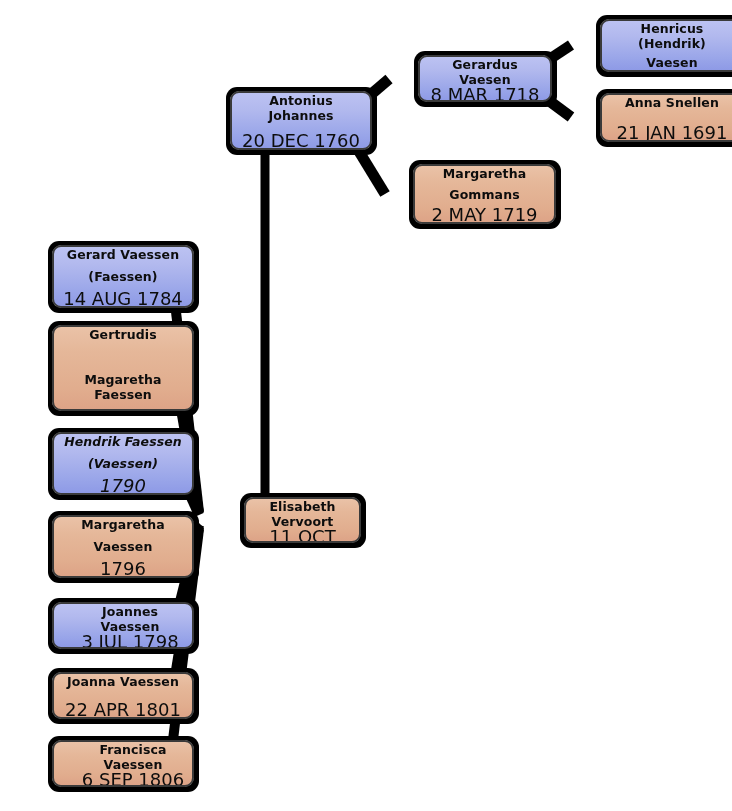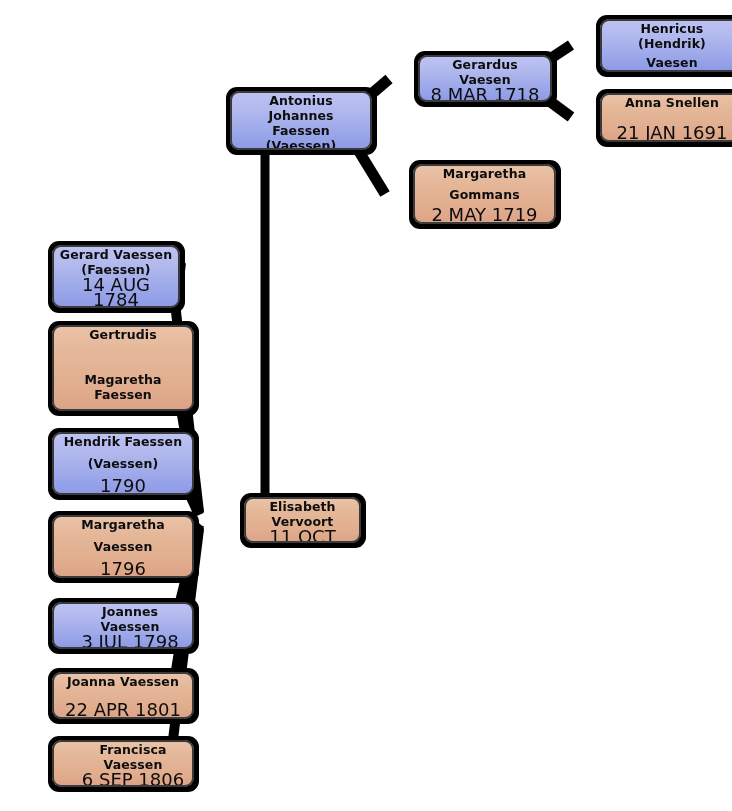--- a/index.html
+++ b/index.html
@@ -121,21 +121,20 @@
     </g>
     <g>
       <path d="M 199 529 L 170 764" stroke="#000" stroke-width="10" fill="none"></path>
       <path d="M 161 764 L 181 747 L 186 778 Z" fill="#000"></path>
     </g>
   </svg>
 
   <div id="nodes">
       <div class="node male" style="left: 199px; top: 91px; width: 142px; height: 59px;">
         <div class="nm">Antonius Johannes</div>
-        <div class="nm">Faessen (Vaessen)</div>
         <div class="dt">20 DEC 1760</div>
       </div>
       <div class="node male" style="left: 387px; top: 55px; width: 134px; height: 47px;">
         <div class="nm">Gerardus Vaesen</div>
         <div class="dt">8 MAR 1718</div>
       </div>
       <div class="node female" style="left: 382px; top: 164px; width: 143px; height: 60px;">
         <div class="nm">Margaretha</div>
         <div class="nm">Gommans</div>
         <div class="dt">2 MAY 1719</div>
@@ -145,32 +144,32 @@
         <div class="nm">Vaesen</div>
       </div>
       <div class="node female" style="left: 569px; top: 93px; width: 144px; height: 49px;">
         <div class="nm">Anna Snellen</div>
         <div class="dt">21 JAN 1691</div>
       </div>
       <div class="node female" style="left: 213px; top: 497px; width: 117px; height: 46px;">
         <div class="nm">Elisabeth Vervoort</div>
         <div class="dt">11 OCT 1759</div>
       </div>
-      <div class="node male" style="left: 21px; top: 245px; width: 128px; height: 63px;">
+      <div class="node male" style="left: 21px; top: 245px; width: 142px; height: 63px;">
         <div class="nm">Gerard Vaessen</div>
         <div class="nm">(Faessen)</div>
         <div class="dt">14 AUG 1784</div>
       </div>
       <div class="node female" style="left: 21px; top: 325px; width: 142px; height: 86px; gap: 30px;">
         <div class="nm">Gertrudis</div>
         <div class="nm">Magaretha Faessen</div>
         <div class="nm">(Vaessen)</div>
         <div class="dt">1785</div>
       </div>
-      <div class="node male" style="left: 21px; top: 432px; width: 142px; height: 63px;">
+      <div class="node male" style="left: 21px; top: 432px; width: 142px; height: 63px; font-style: italic;">
         <div class="nm">Hendrik Faessen</div>
         <div class="nm">(Vaessen)</div>
         <div class="dt">1790</div>
       </div>
       <div class="node female" style="left: 21px; top: 515px; width: 142px; height: 63px;">
         <div class="nm">Margaretha</div>
         <div class="nm">Vaessen</div>
         <div class="dt">1796</div>
       </div>
       <div class="node male" style="left: 21px; top: 602px; width: 142px; height: 47px; padding-left: 14px;">

